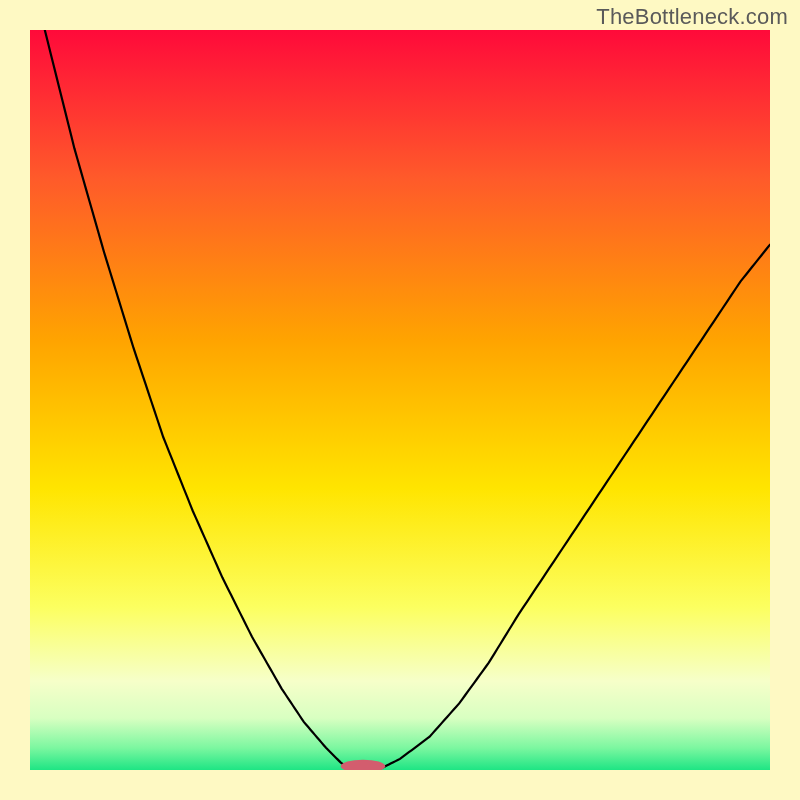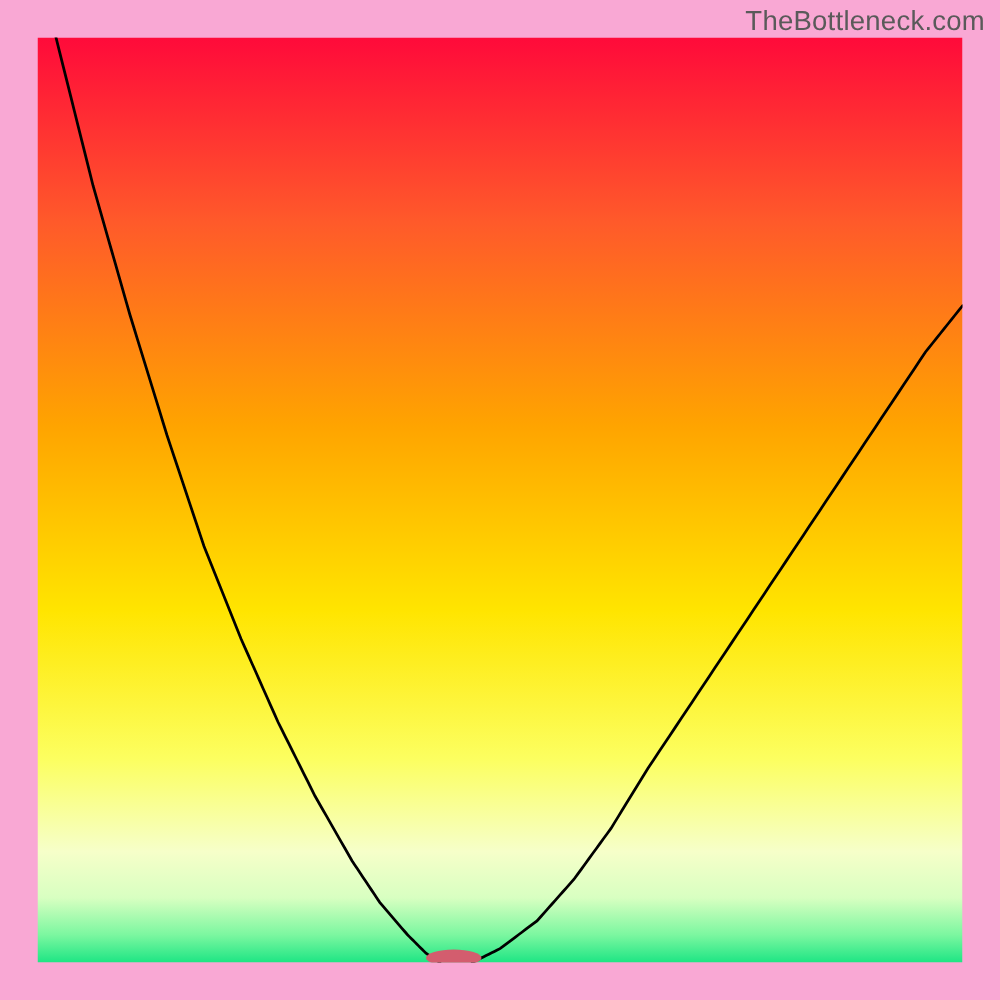--- a/index.html
+++ b/index.html
@@ -7,21 +7,21 @@
     padding: 0;
     background: #000;
     width: 800px;
     height: 800px;
     overflow: hidden;
     font-family: Arial, Helvetica, sans-serif;
   }
   .outer {
     width: 800px;
     height: 800px;
-    background: #f9a8d4;
+    background: #fef9c3;
     position: relative;
   }
   .watermark {
     position: absolute;
     top: 4px;
     right: 12px;
     color: #5a5a5a;
     font-size: 22px;
     font-weight: 500;
     letter-spacing: 0.2px;

